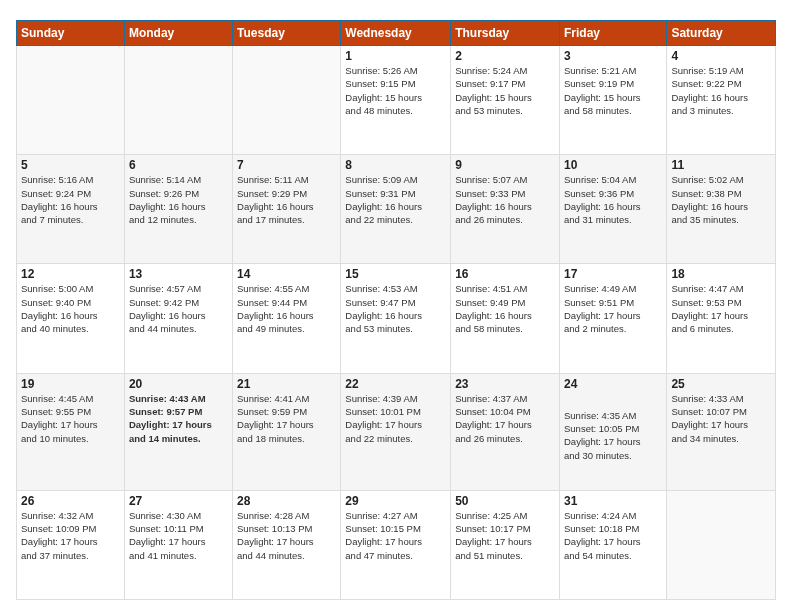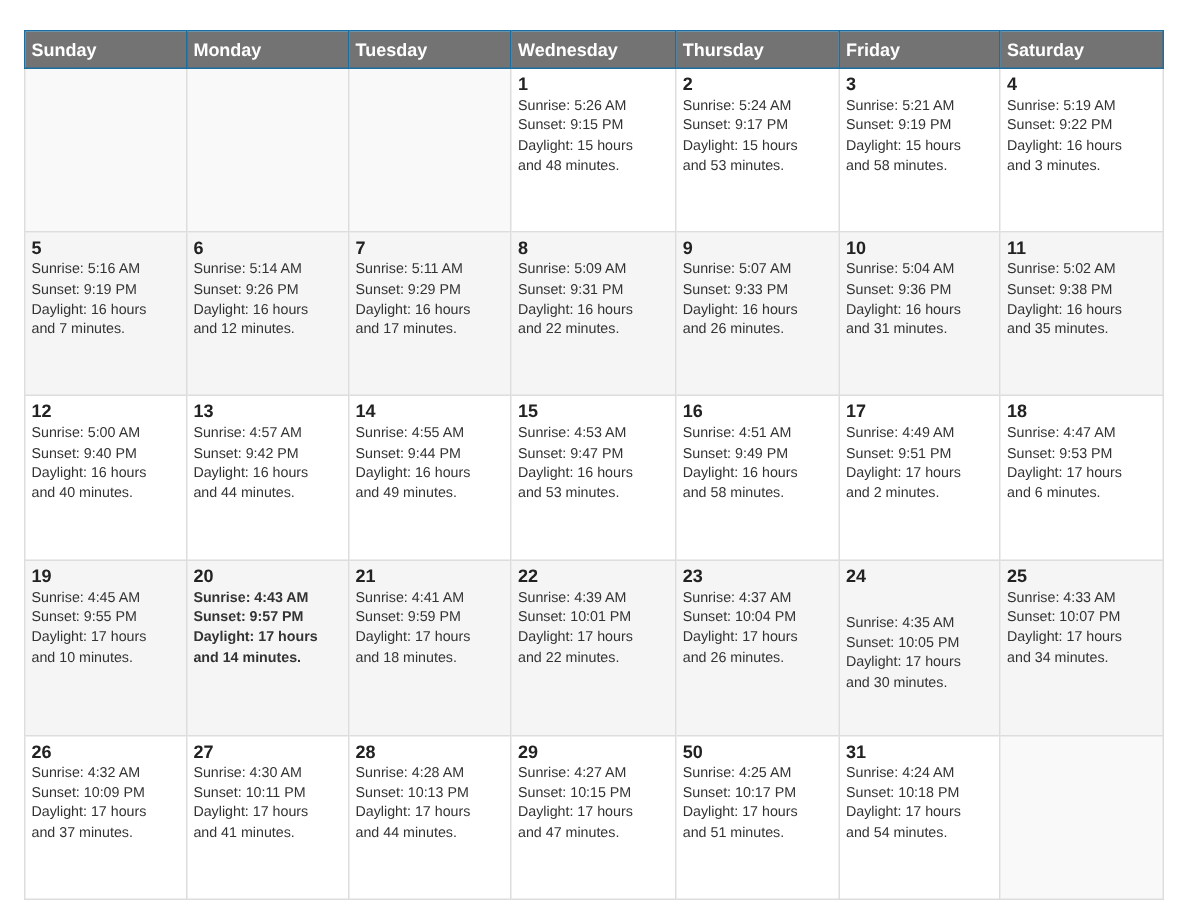--- a/index.html
+++ b/index.html
@@ -59,21 +59,21 @@
       font-size: 14px;
       color: #444;
       font-style: italic;
     }
     .calendar {
       width: 100%;
       border-collapse: collapse;
       flex: 1;
     }
     .calendar th {
-      background: #737373;
+      background: #c2410c;
       color: white;
       font-size: 12px;
       padding: 5px 4px;
       text-align: left;
       font-weight: bold;
       border: 1px solid #1a6fa0;
     }
     .calendar td {
       border: 1px solid #ddd;
       padding: 3px 4px;
@@ -150,21 +150,21 @@
             <div class="day-info" style="white-space: pre-line;">Sunrise: 5:19 AM
 Sunset: 9:22 PM
 Daylight: 16 hours
 and 3 minutes.</div>
           </td>
         </tr>
         <tr>
           <td>
             <div class="day-num">5</div>
             <div class="day-info" style="white-space: pre-line;">Sunrise: 5:16 AM
-Sunset: 9:19 PM
+Sunset: 9:24 PM
 Daylight: 16 hours
 and 7 minutes.</div>
           </td>
           <td>
             <div class="day-num">6</div>
             <div class="day-info" style="white-space: pre-line;">Sunrise: 5:14 AM
 Sunset: 9:26 PM
 Daylight: 16 hours
 and 12 minutes.</div>
           </td>

